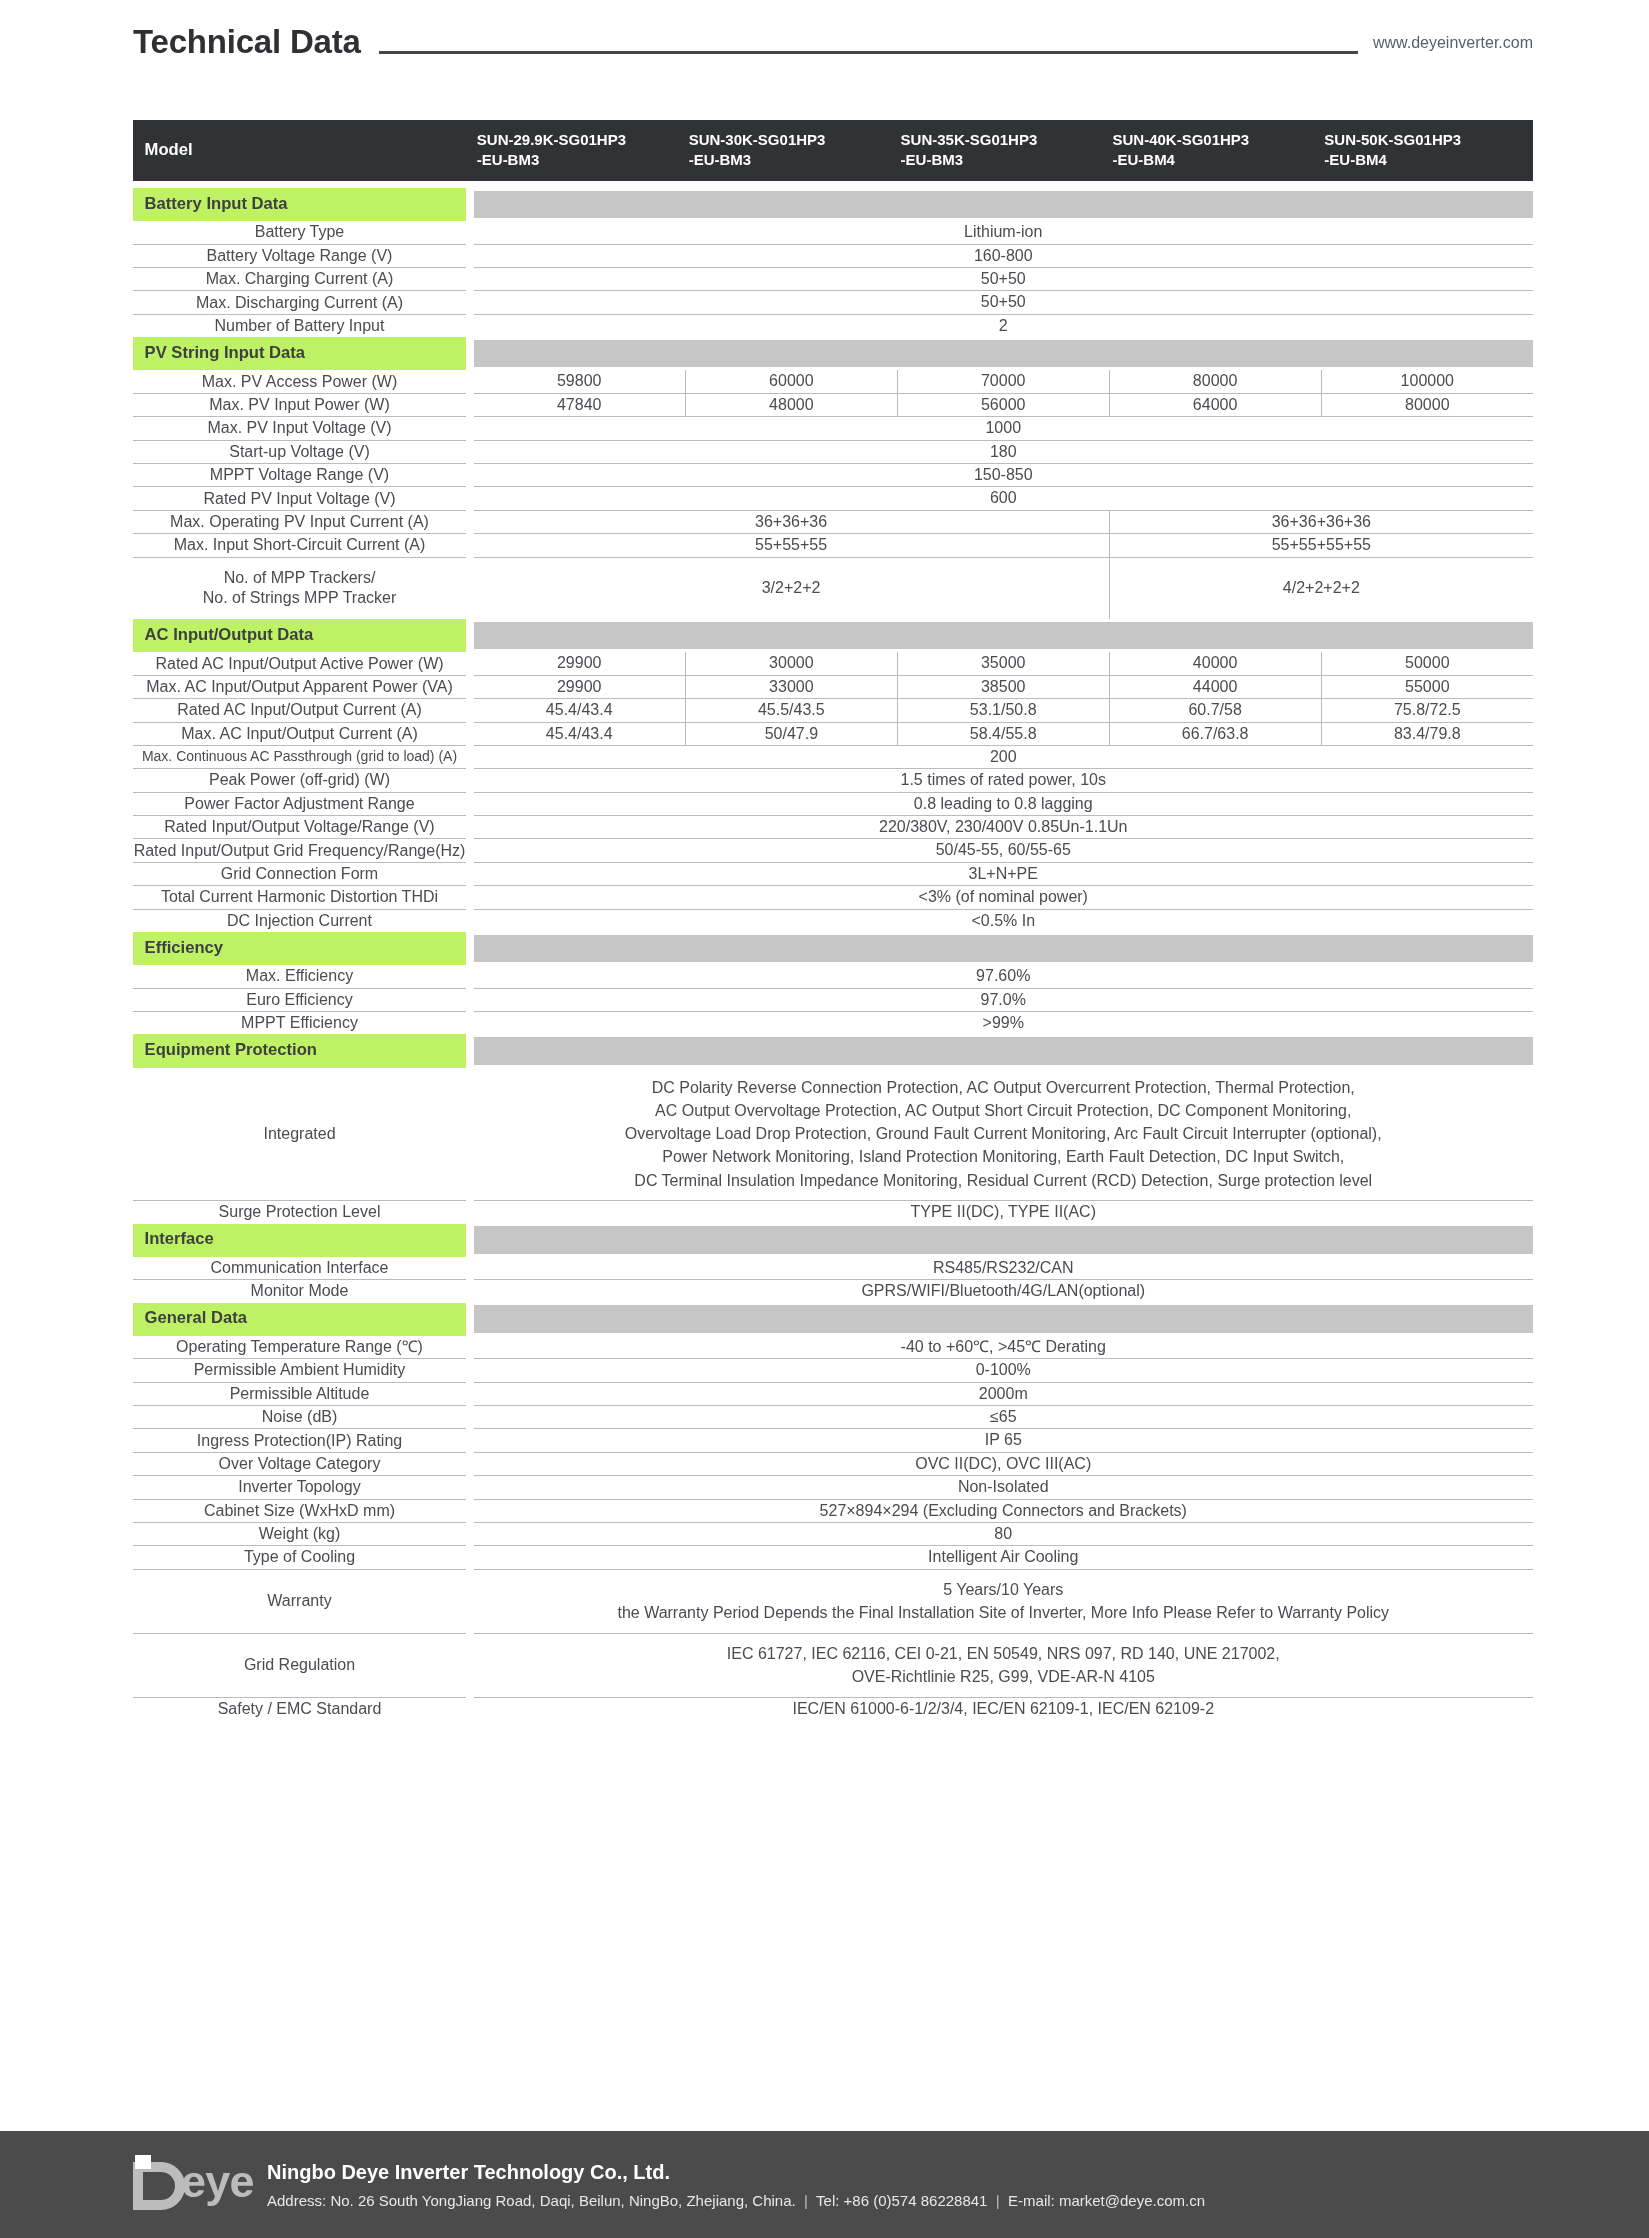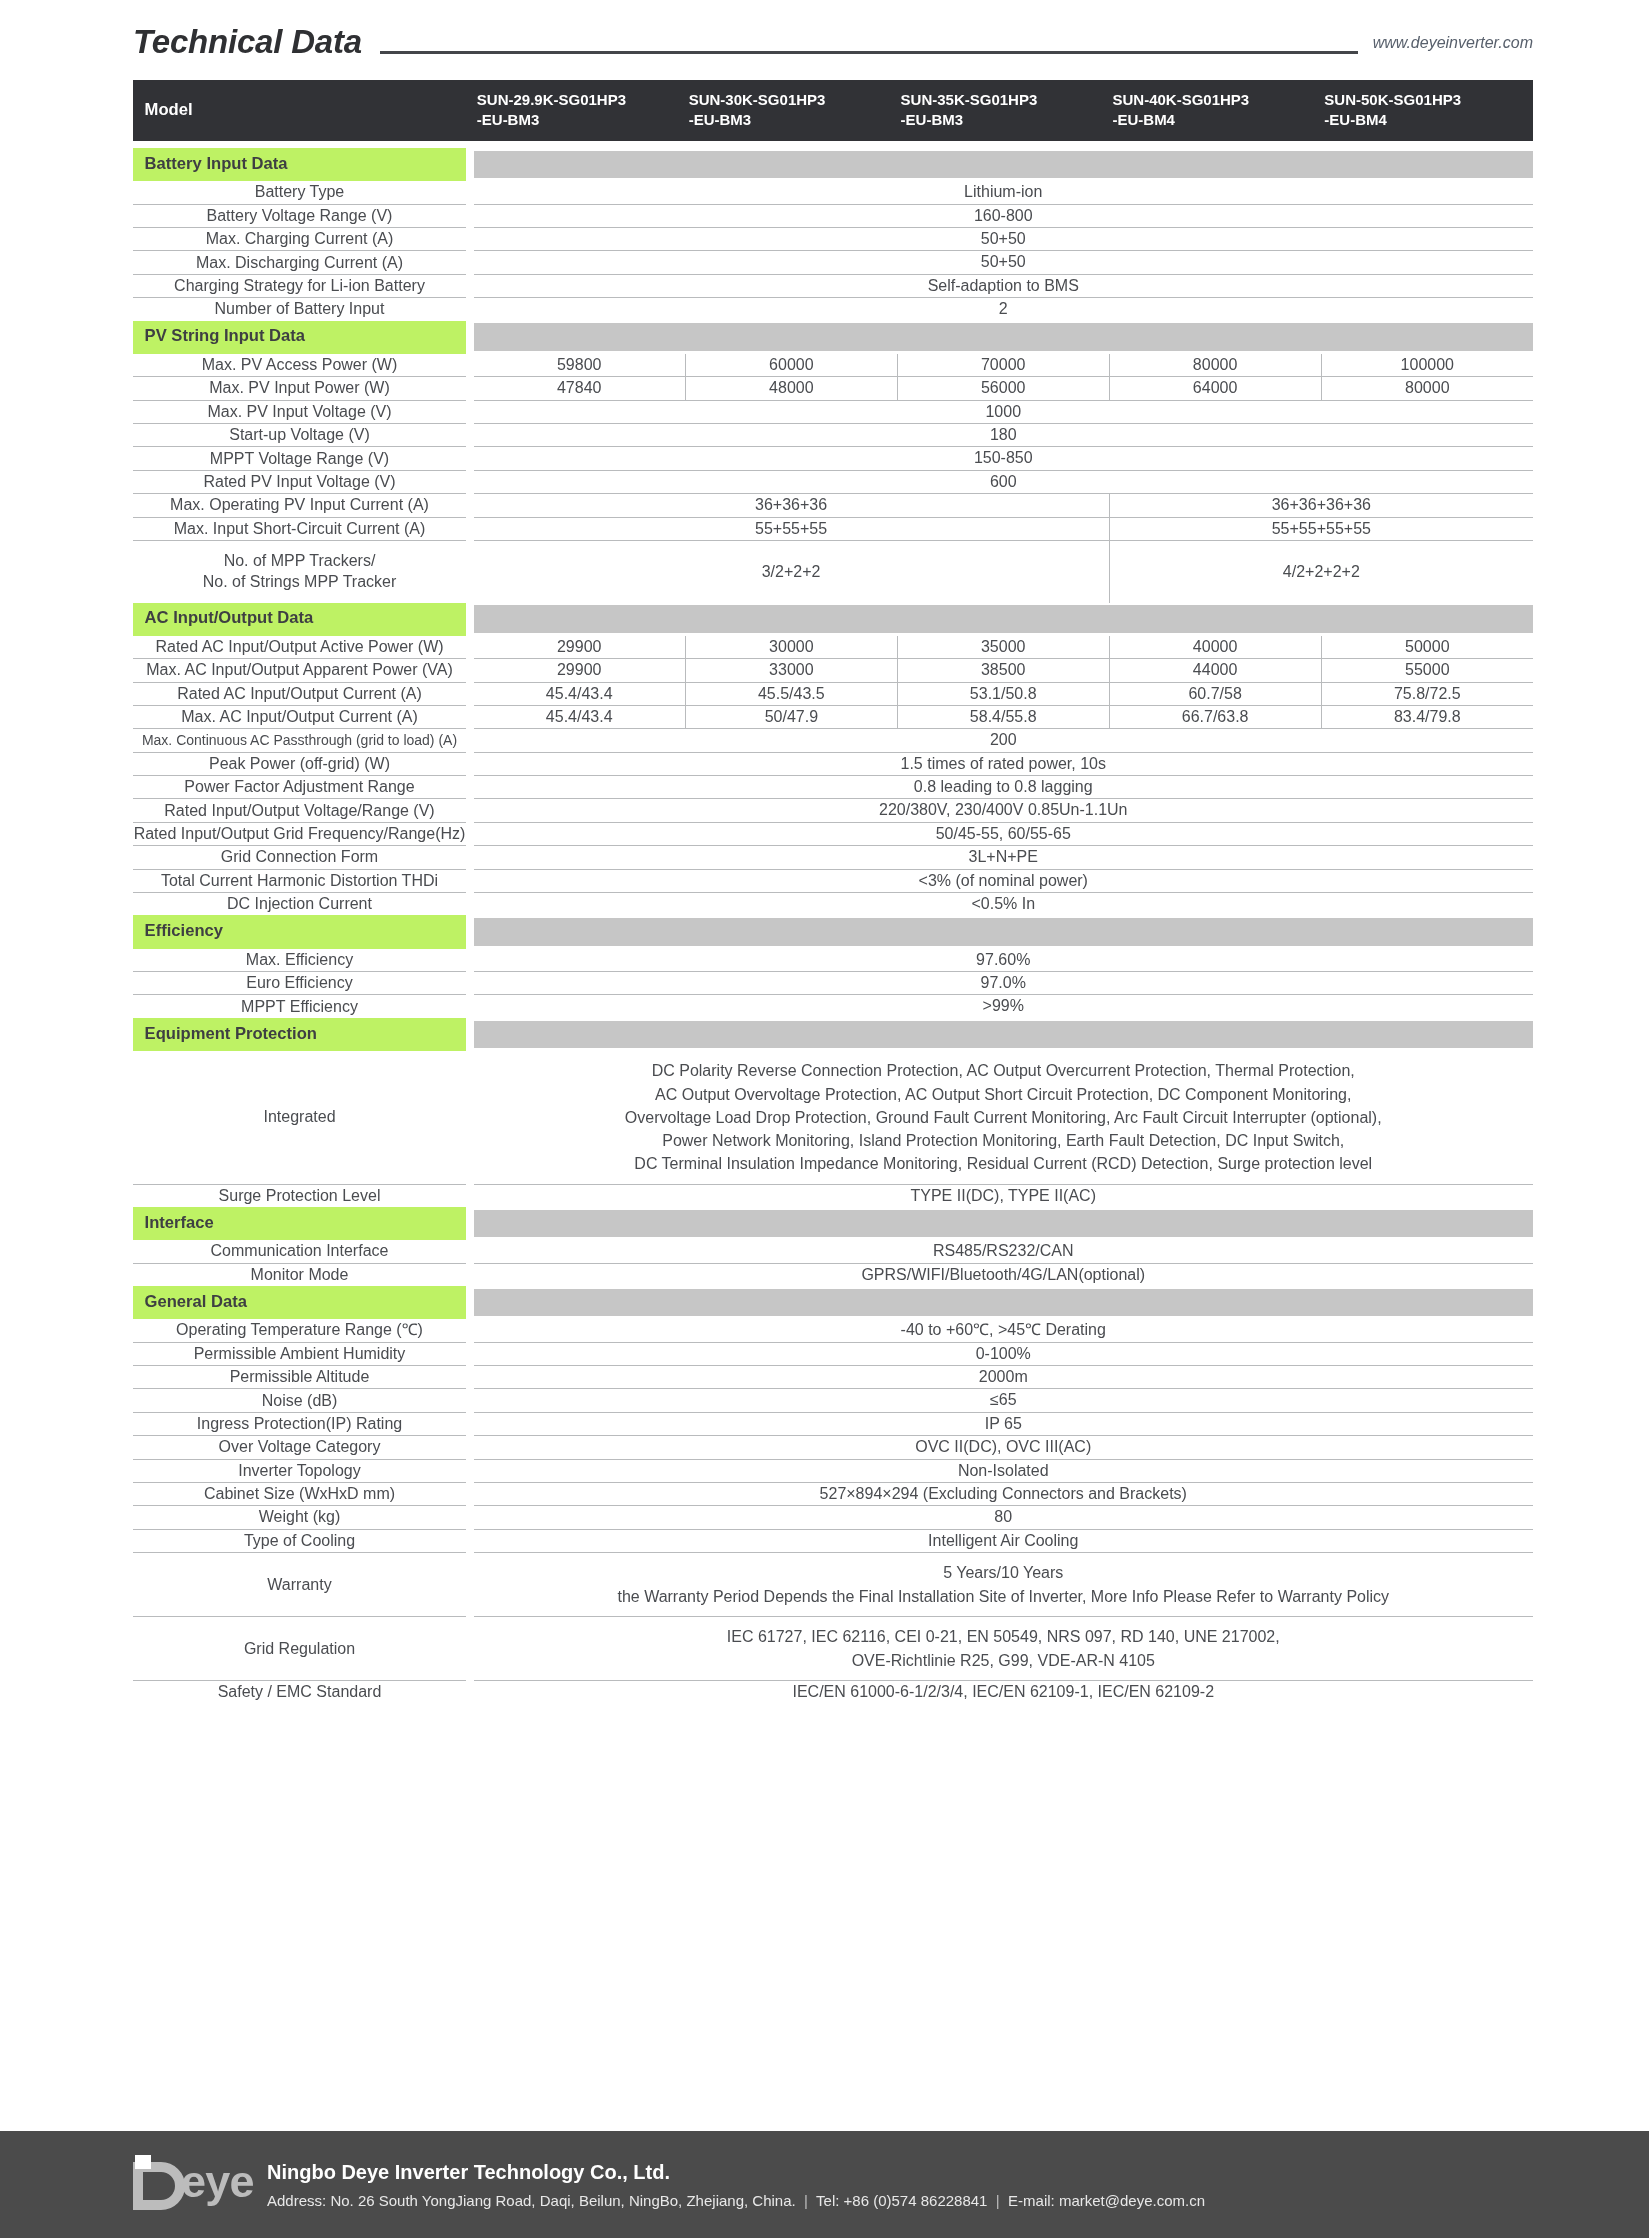--- a/index.html
+++ b/index.html
@@ -7,22 +7,21 @@
     width: 1649px;
     background: #ffffff;
     font-family: "Liberation Sans", sans-serif;
   }
   body { position: relative; width: 1649px; height: 2239px; overflow: hidden; }
 
   
   .page-head {
     position: relative;
     padding: 25px 116px 0 133px;
-    height: 80px;
-    font-style: italic;
+    height: 120px;
   }
   .head-row { display: flex; align-items: flex-end; width: 100%; }
   .doc-title {
     font-size: 33px;
     font-weight: bold;
     color: #2f3033;
     letter-spacing: -0.2px;
     white-space: nowrap;
     line-height: 1;
     padding-bottom: 1.7px;
@@ -245,25 +244,20 @@
         </tr>
         <tr class="drow">
           <td class="lab">Max. Charging Current (A)</td>
           <td class="gap"></td>
           <td class="val" colspan="5">50+50</td>
         </tr>
         <tr class="drow">
           <td class="lab">Max. Discharging Current (A)</td>
           <td class="gap"></td>
           <td class="val" colspan="5">50+50</td>
-        </tr>
-        <tr class="drow">
-          <td class="lab">Charging Strategy for Li-ion Battery</td>
-          <td class="gap"></td>
-          <td class="val" colspan="5">Self-adaption to BMS</td>
         </tr>
         <tr class="drow">
           <td class="lab">Number of Battery Input</td>
           <td class="gap"></td>
           <td class="val" colspan="5">2</td>
         </tr>
         <tr class="section">
           <td>
             <div class="sec-label">PV String Input Data</div>
           </td>

